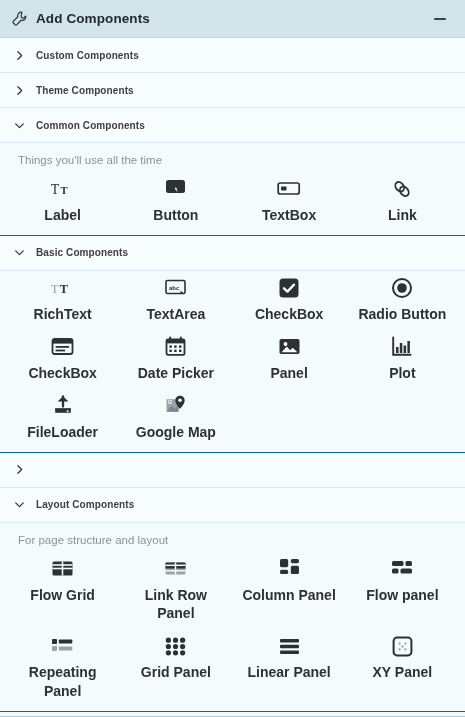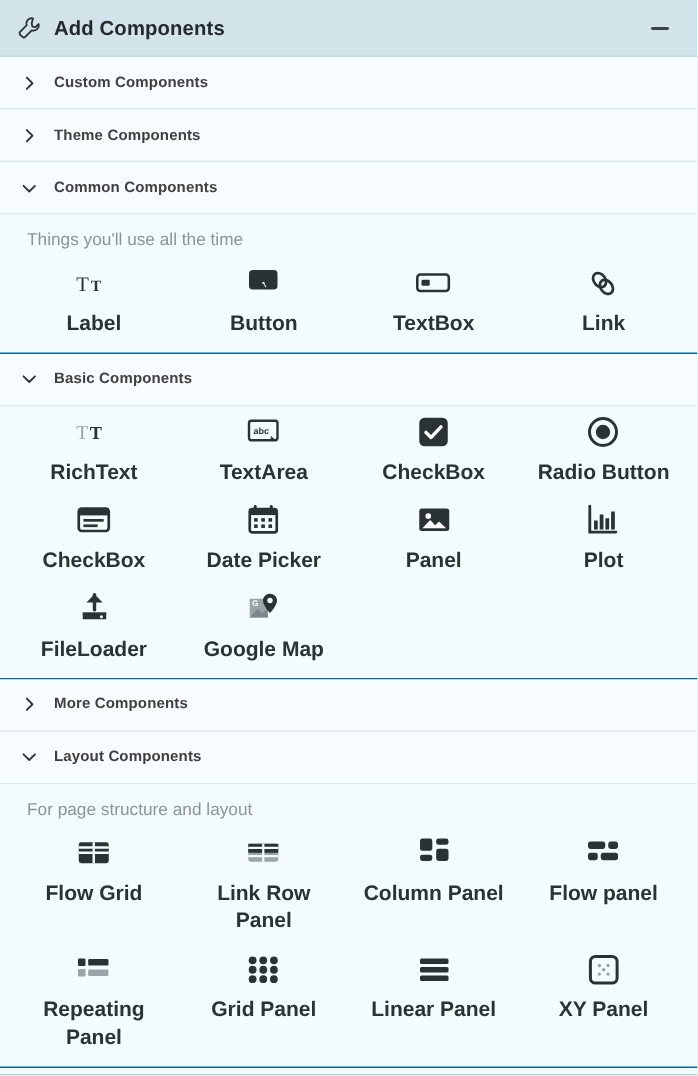--- a/index.html
+++ b/index.html
@@ -330,21 +330,20 @@
             <span class="lbl">Google Map</span>
           </div>
         </div>
       </div>
       <div class="section-header">
         <span class="chev">
           <svg width="13" height="13" viewBox="0 0 24 24" fill="none" stroke="#2b3236" stroke-width="2.2" stroke-linecap="round" stroke-linejoin="round">
             <polyline points="9 5 16 12 9 19"></polyline>
           </svg>
         </span>
-        <span class="section-title">More Components</span>
       </div>
       <div class="section-header">
         <span class="chev">
           <svg width="13" height="13" viewBox="0 0 24 24" fill="none" stroke="#2b3236" stroke-width="2.2" stroke-linecap="round" stroke-linejoin="round">
             <polyline points="5 9 12 16 19 9"></polyline>
           </svg>
         </span>
         <span class="section-title">Layout Components</span>
       </div>
       <div class="section-body">

